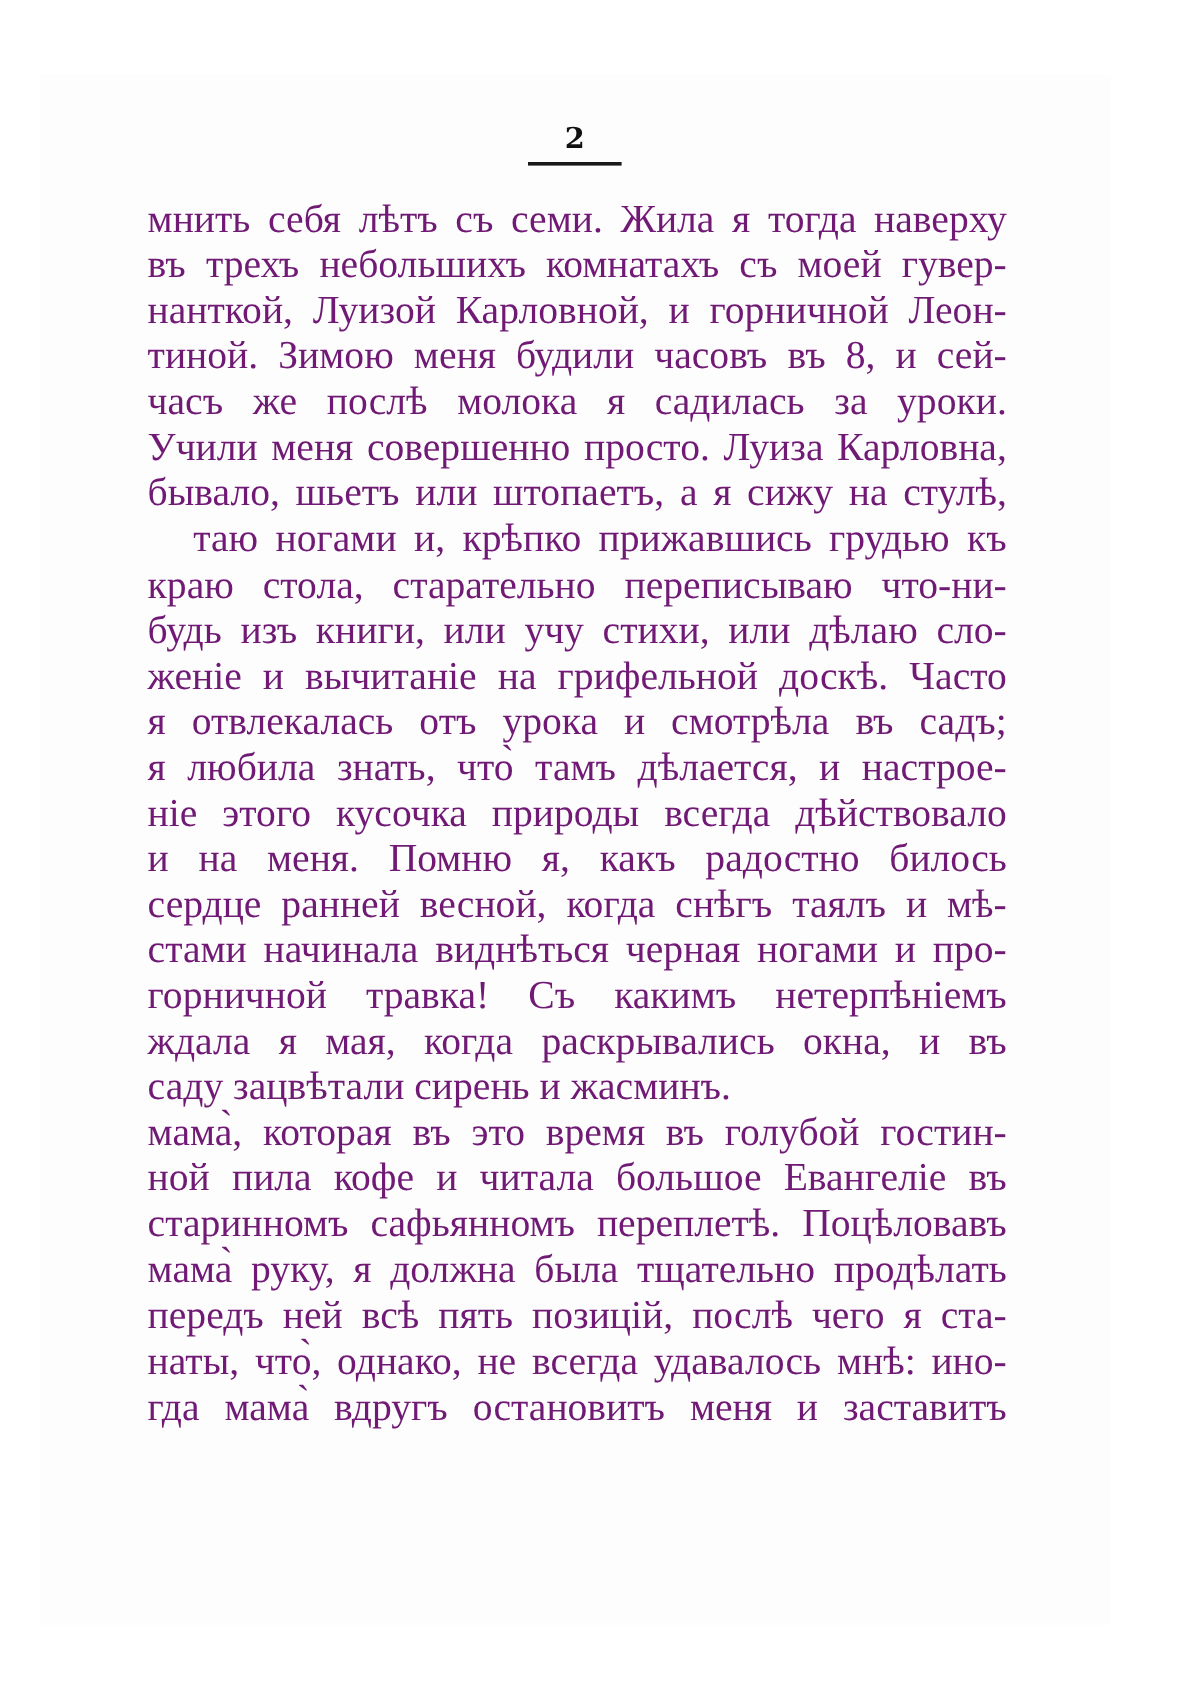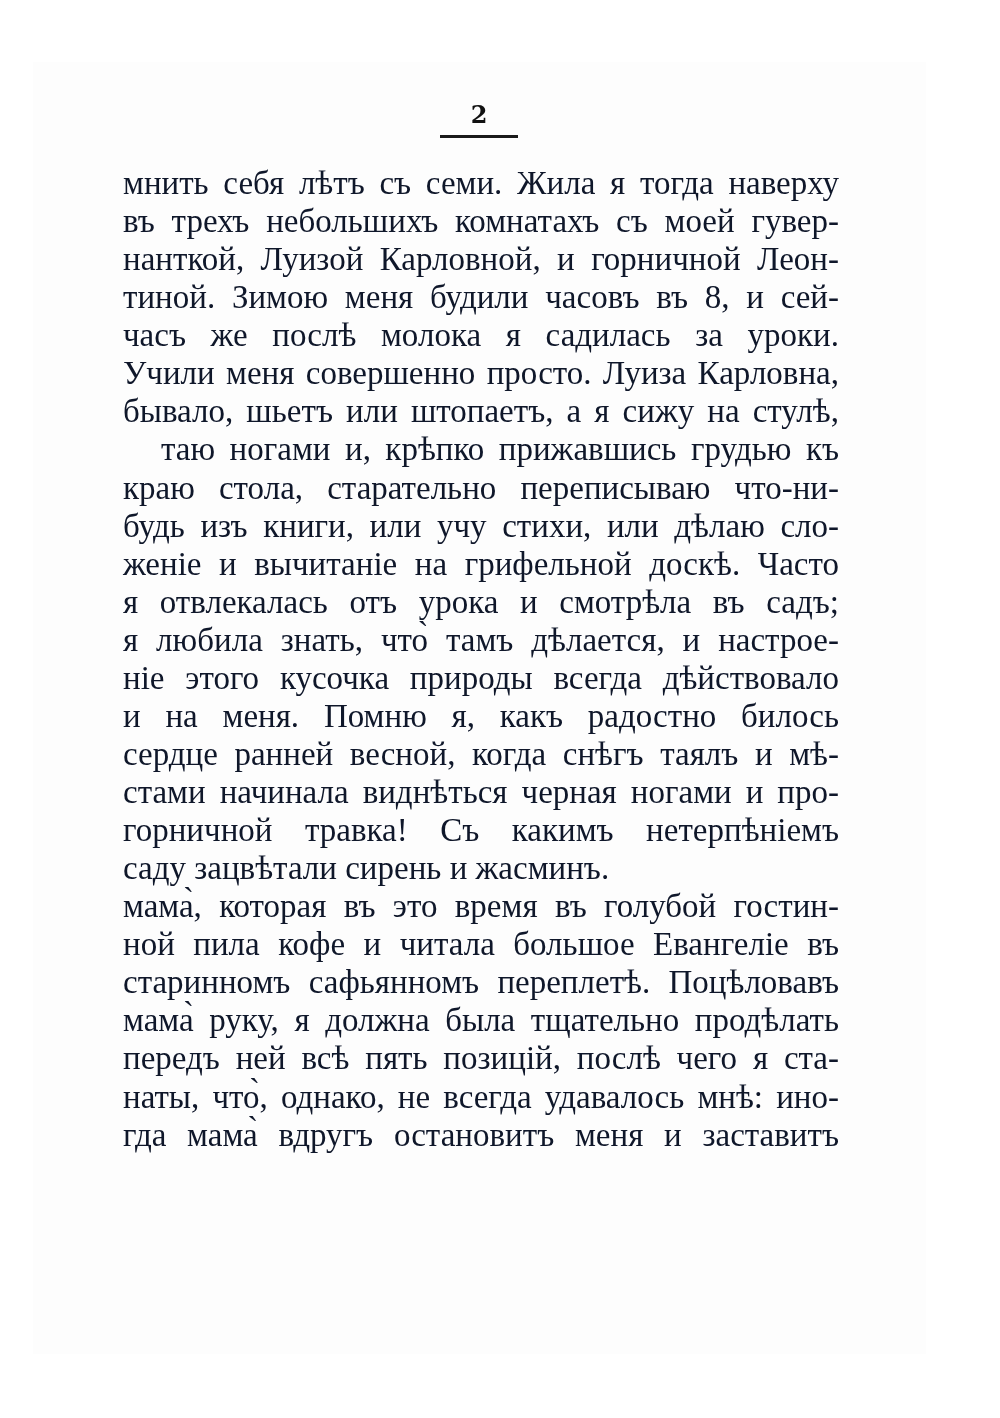--- a/index.html
+++ b/index.html
@@ -46,21 +46,21 @@
       left: 123px;
       top: 164px;
       width: 716px;
     }
     .line {
       display: block;
       height: 38.07px;
       line-height: 38.07px;
       font-family: "Liberation Serif", serif;
       font-size: 33px;
-      color: #0f172a;
+      color: #701a75;
       white-space: nowrap;
       text-align: justify;
       text-align-last: justify;
       letter-spacing: 0px;
       transform-origin: left center;
     }
     .line .inner {
       display: inline-block;
       width: 100%;
       text-align: justify;
@@ -95,20 +95,21 @@
   <div class="line"><span class="inner">краю стола, старательно переписываю что-ни-</span></div>
   <div class="line"><span class="inner">будь изъ книги, или учу стихи, или дѣлаю сло-</span></div>
   <div class="line"><span class="inner">женіе и вычитаніе на грифельной доскѣ. Часто</span></div>
   <div class="line"><span class="inner">я отвлекалась отъ урока и смотрѣла въ садъ;</span></div>
   <div class="line"><span class="inner">я любила знать, что̀ тамъ дѣлается, и настрое-</span></div>
   <div class="line"><span class="inner">ніе этого кусочка природы всегда дѣйствовало</span></div>
   <div class="line"><span class="inner">и на меня. Помню я, какъ радостно билось</span></div>
   <div class="line"><span class="inner">сердце ранней весной, когда снѣгъ таялъ и мѣ-</span></div>
   <div class="line"><span class="inner">стами начинала виднѣться черная ногами и про-</span></div>
   <div class="line"><span class="inner">горничной травка! Съ какимъ нетерпѣніемъ</span></div>
+  <div class="line"><span class="inner">ждала я мая, когда раскрывались окна, и въ</span></div>
   <div class="line last"><span class="inner">саду зацвѣтали сирень и жасминъ.</span></div>
   <div class="line"><span class="inner">мама̀, которая въ это время въ голубой гостин-</span></div>
   <div class="line"><span class="inner">ной пила кофе и читала большое Евангеліе въ</span></div>
   <div class="line"><span class="inner">старинномъ сафьянномъ переплетѣ. Поцѣловавъ</span></div>
   <div class="line"><span class="inner">мама̀ руку, я должна была тщательно продѣлать</span></div>
   <div class="line"><span class="inner">передъ ней всѣ пять позицій, послѣ чего я ста-</span></div>
   <div class="line"><span class="inner">наты, что̀, однако, не всегда удавалось мнѣ: ино-</span></div>
   <div class="line"><span class="inner">гда мама̀ вдругъ остановитъ меня и заставитъ</span></div>
 </div>
 

